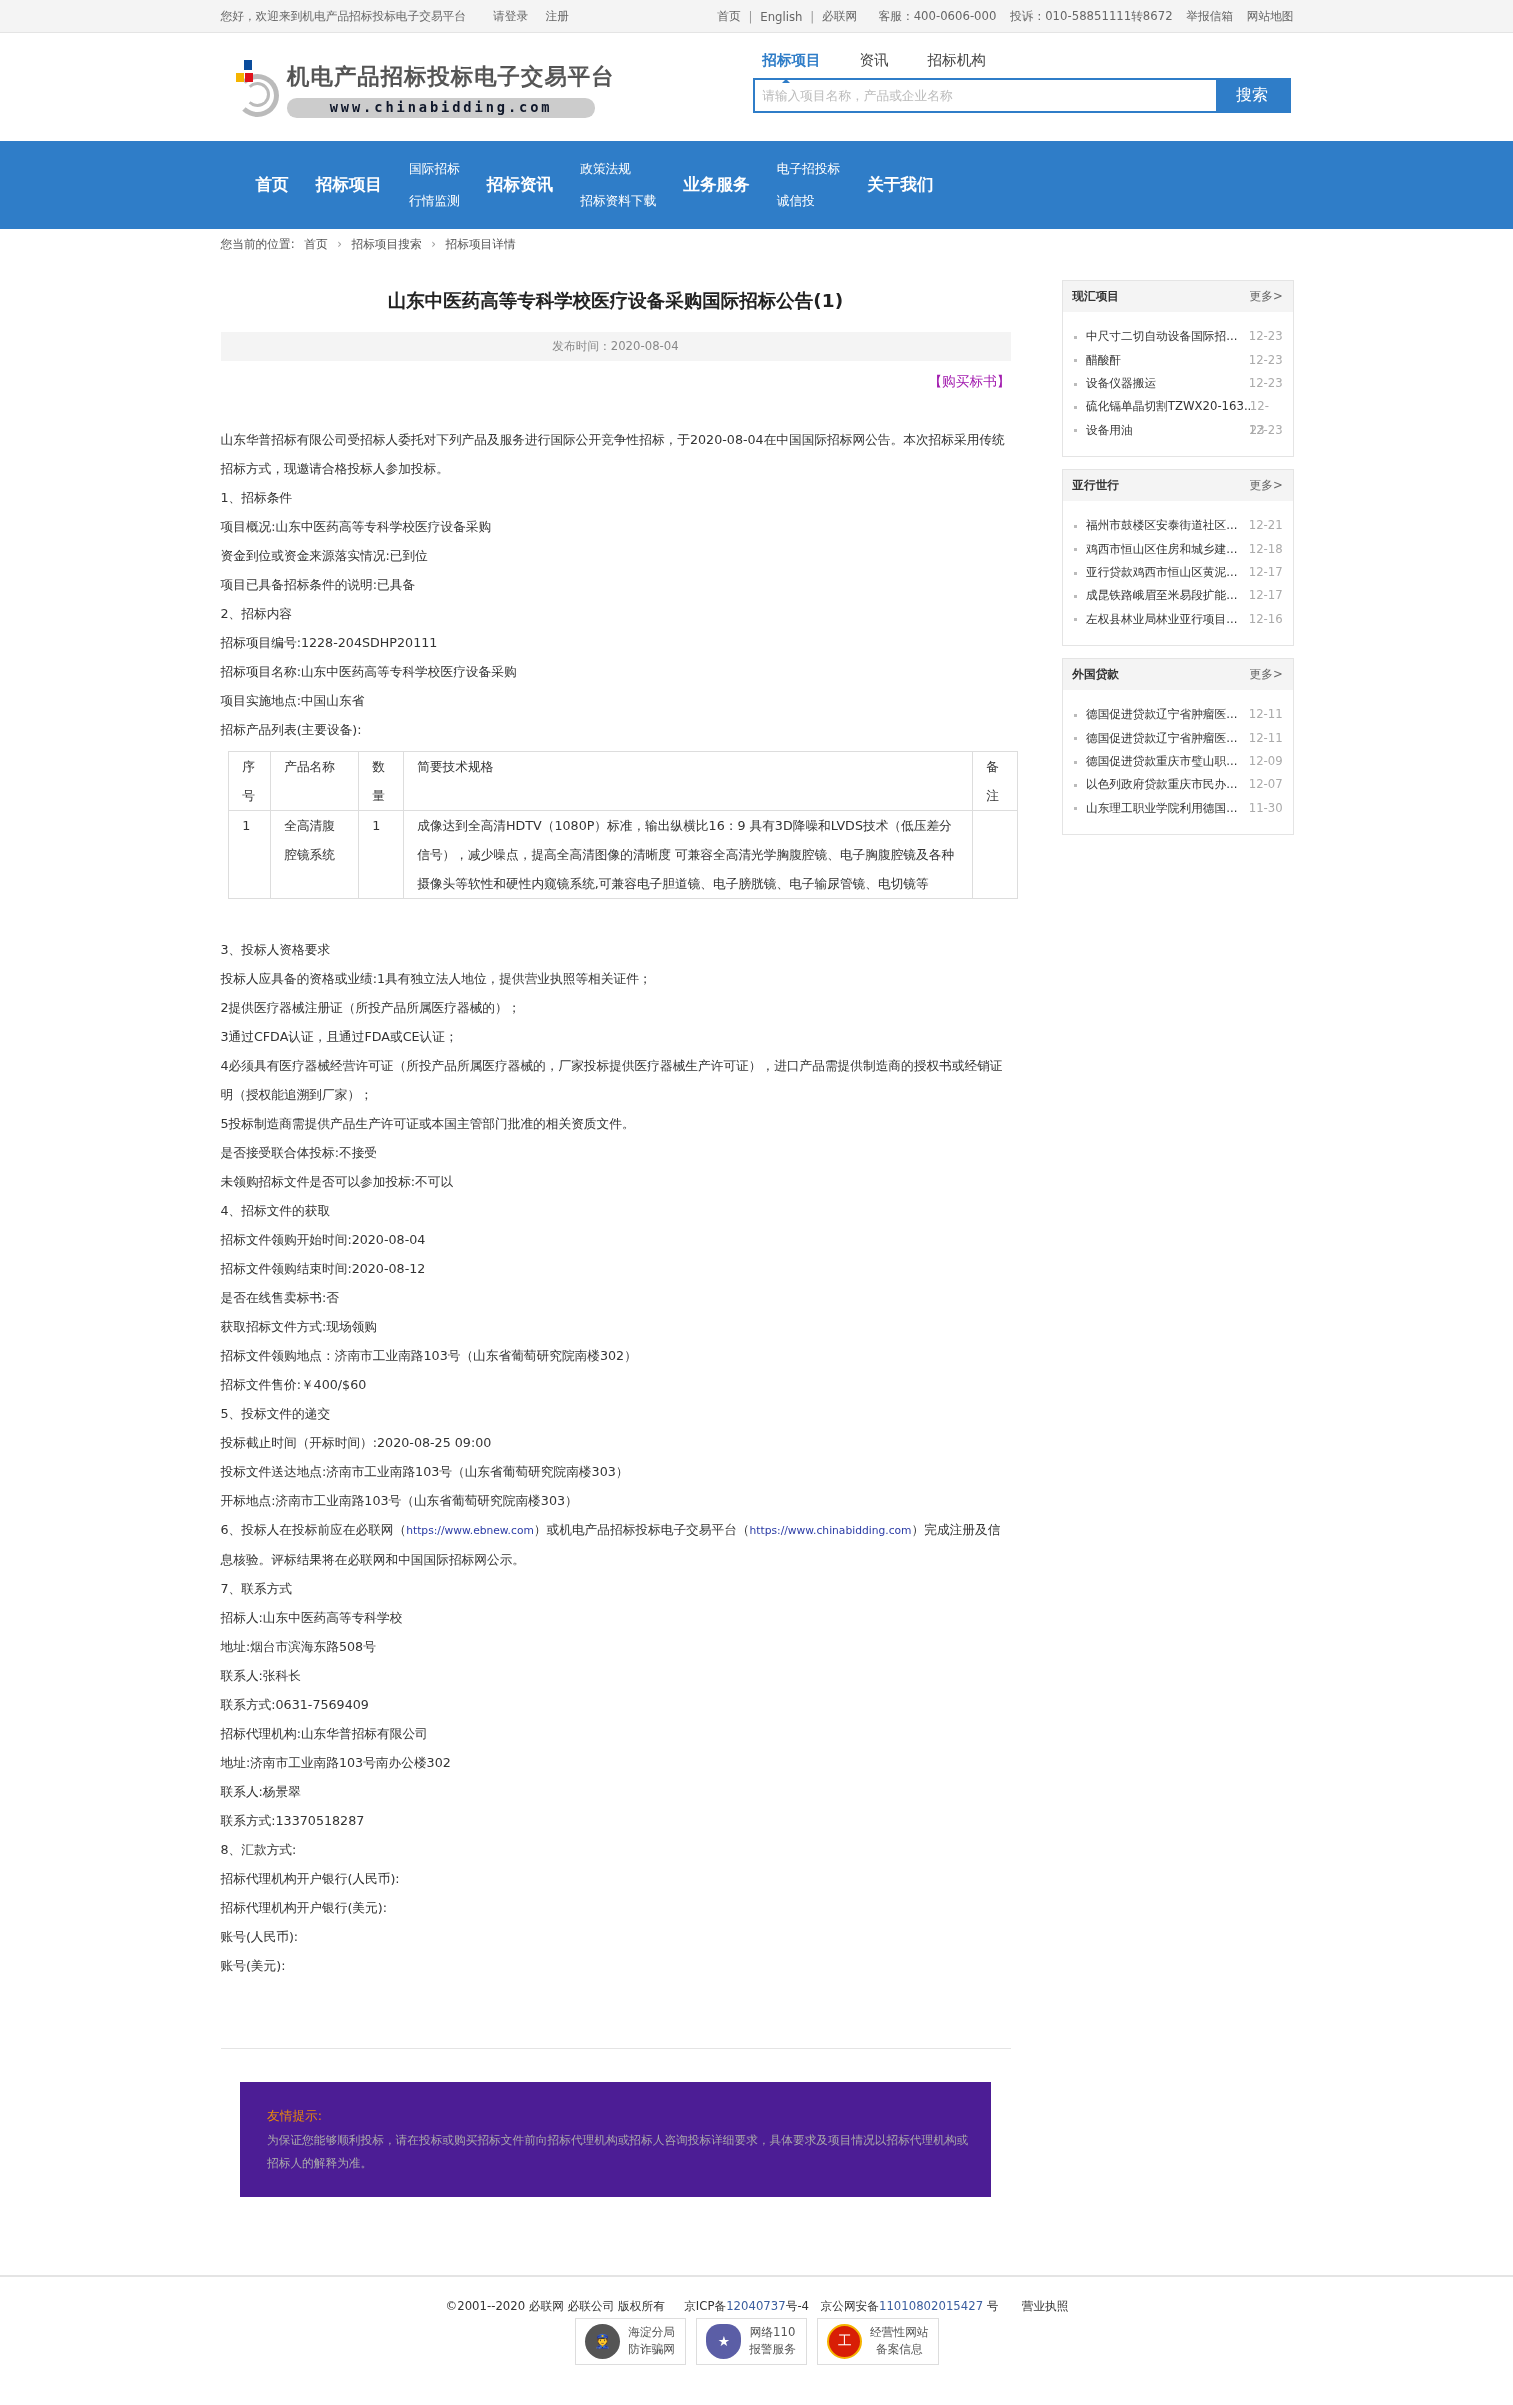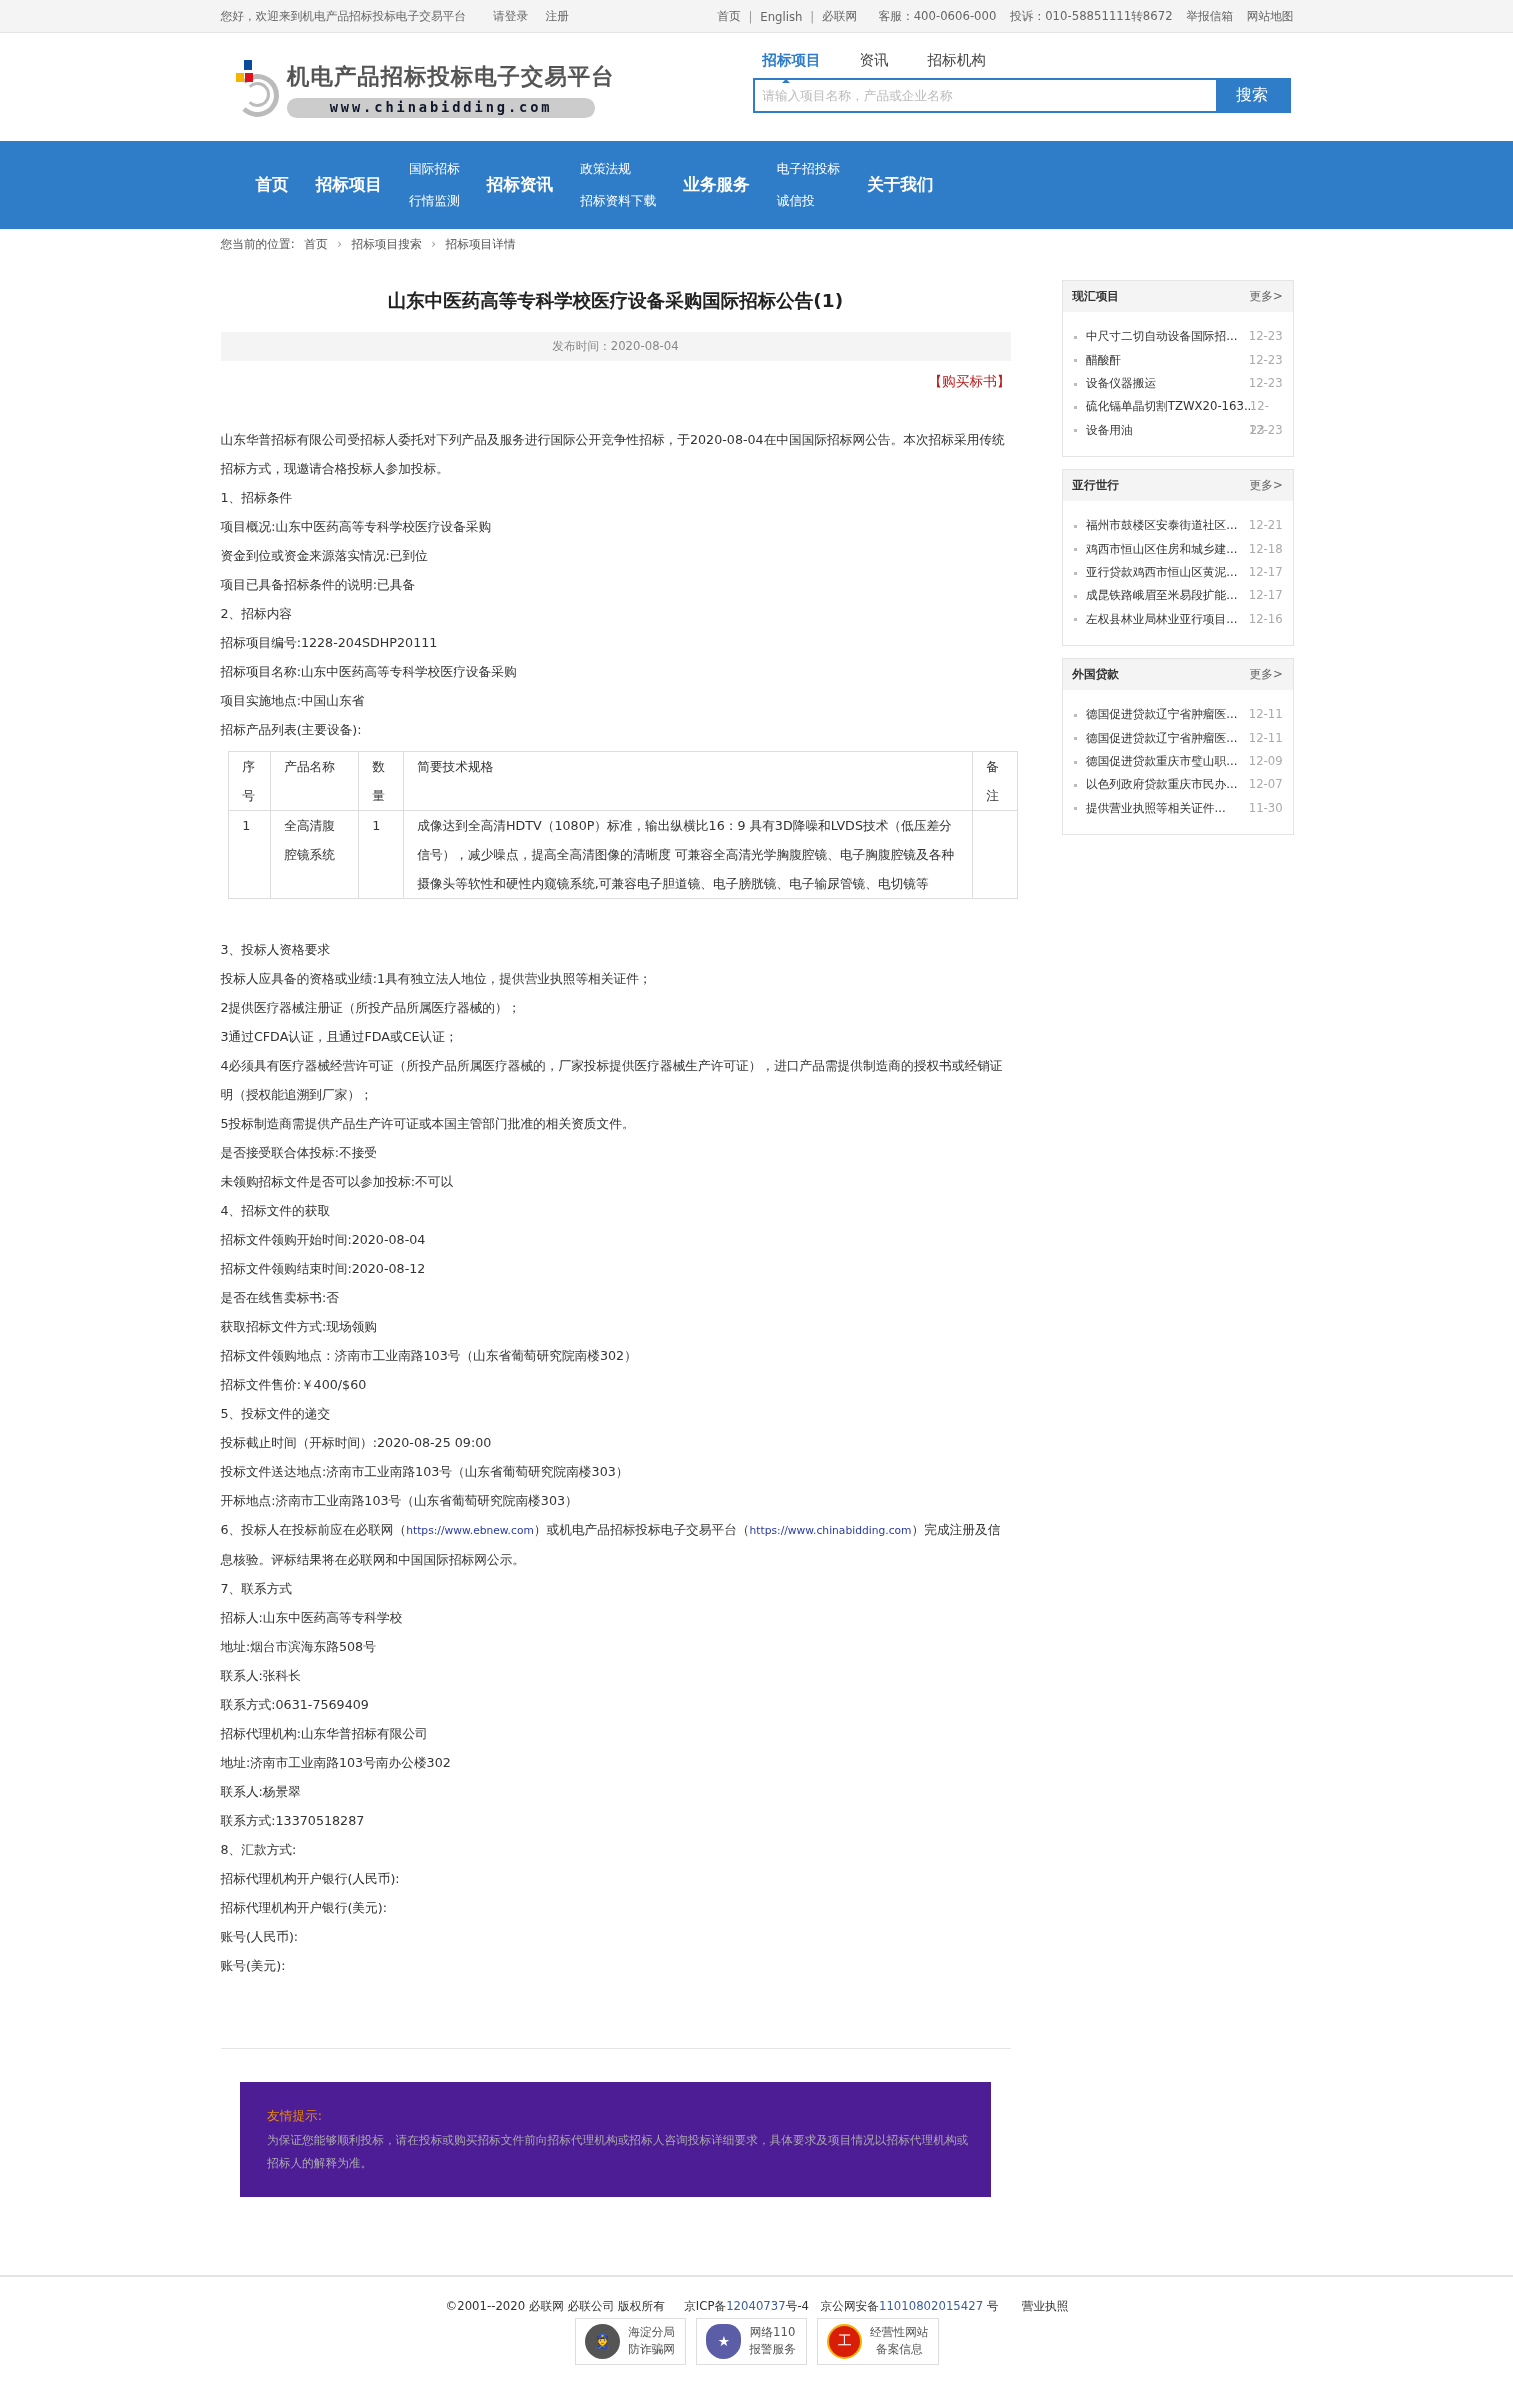--- a/index.html
+++ b/index.html
@@ -43,21 +43,21 @@
 .nav .pair{display:flex;flex-direction:column;justify-content:space-between;height:49px;margin-right:27px;font-size:12.7px;color:#fff;}
 
 .crumb{font-size:11.7px;color:#555;height:31px;line-height:31px;}
 .crumb .arrow{margin:0 5.9px;color:#999;}
 
 .content{display:flex;justify-content:space-between;}
 .main{width:790px;padding-bottom:19.5px;}
 .side{width:232px;margin-top:19.5px;}
 .title{text-align:center;font-size:18.5px;font-weight:bold;color:#222;margin-top:23.4px;height:35px;line-height:35px;}
 .pubtime{margin-top:13.7px;background:#f4f4f4;height:29px;line-height:29px;text-align:center;font-size:11.7px;color:#888;}
-.buy{text-align:right;color:#b91c1c;font-size:13.7px;margin-top:11.7px;height:19.5px;}
+.buy{text-align:right;color:#a21caf;font-size:13.7px;margin-top:11.7px;height:19.5px;}
 .body{margin-top:33px;font-size:12.7px;color:#333;line-height:29px;}
 .body p{margin:0;}
 .body a.link{color:#2a3ba5;font-size:10.7px;margin-top:20px;}
 table.spec{width:100%;border-collapse:collapse;margin:7px;line-height:29px;}
 table.spec td{border:1px solid #ddd;vertical-align:top;padding:0 13.7px;font-size:12.7px;}
 .divider{height:1px;background:#e4e4e4;margin-top:68px;}
 .tip{margin:33px 19.5px 0 19.5px;background:#4c1d95;padding:17.6px 17.6px 21.5px 27px;}
 .tip .h{color:#e88a0a;font-size:12.7px;margin-top:7.8px;}
 .tip .t{color:#aaa;font-size:11.7px;line-height:23.4px;margin-top:3.9px;}
 
@@ -330,21 +330,21 @@
             </li>
           <li>
               <span class="n">德国促进贷款重庆市璧山职...</span>
               <span class="d">12-09</span>
             </li>
           <li>
               <span class="n">以色列政府贷款重庆市民办...</span>
               <span class="d">12-07</span>
             </li>
           <li>
-              <span class="n">提供营业执照等相关证件...</span>
+              <span class="n">山东理工职业学院利用德国...</span>
               <span class="d">11-30</span>
             </li>
         </ul>
       </div>
     </div>
   </div>
 </div>
 
 <div class="footer">
   <div class="line">

